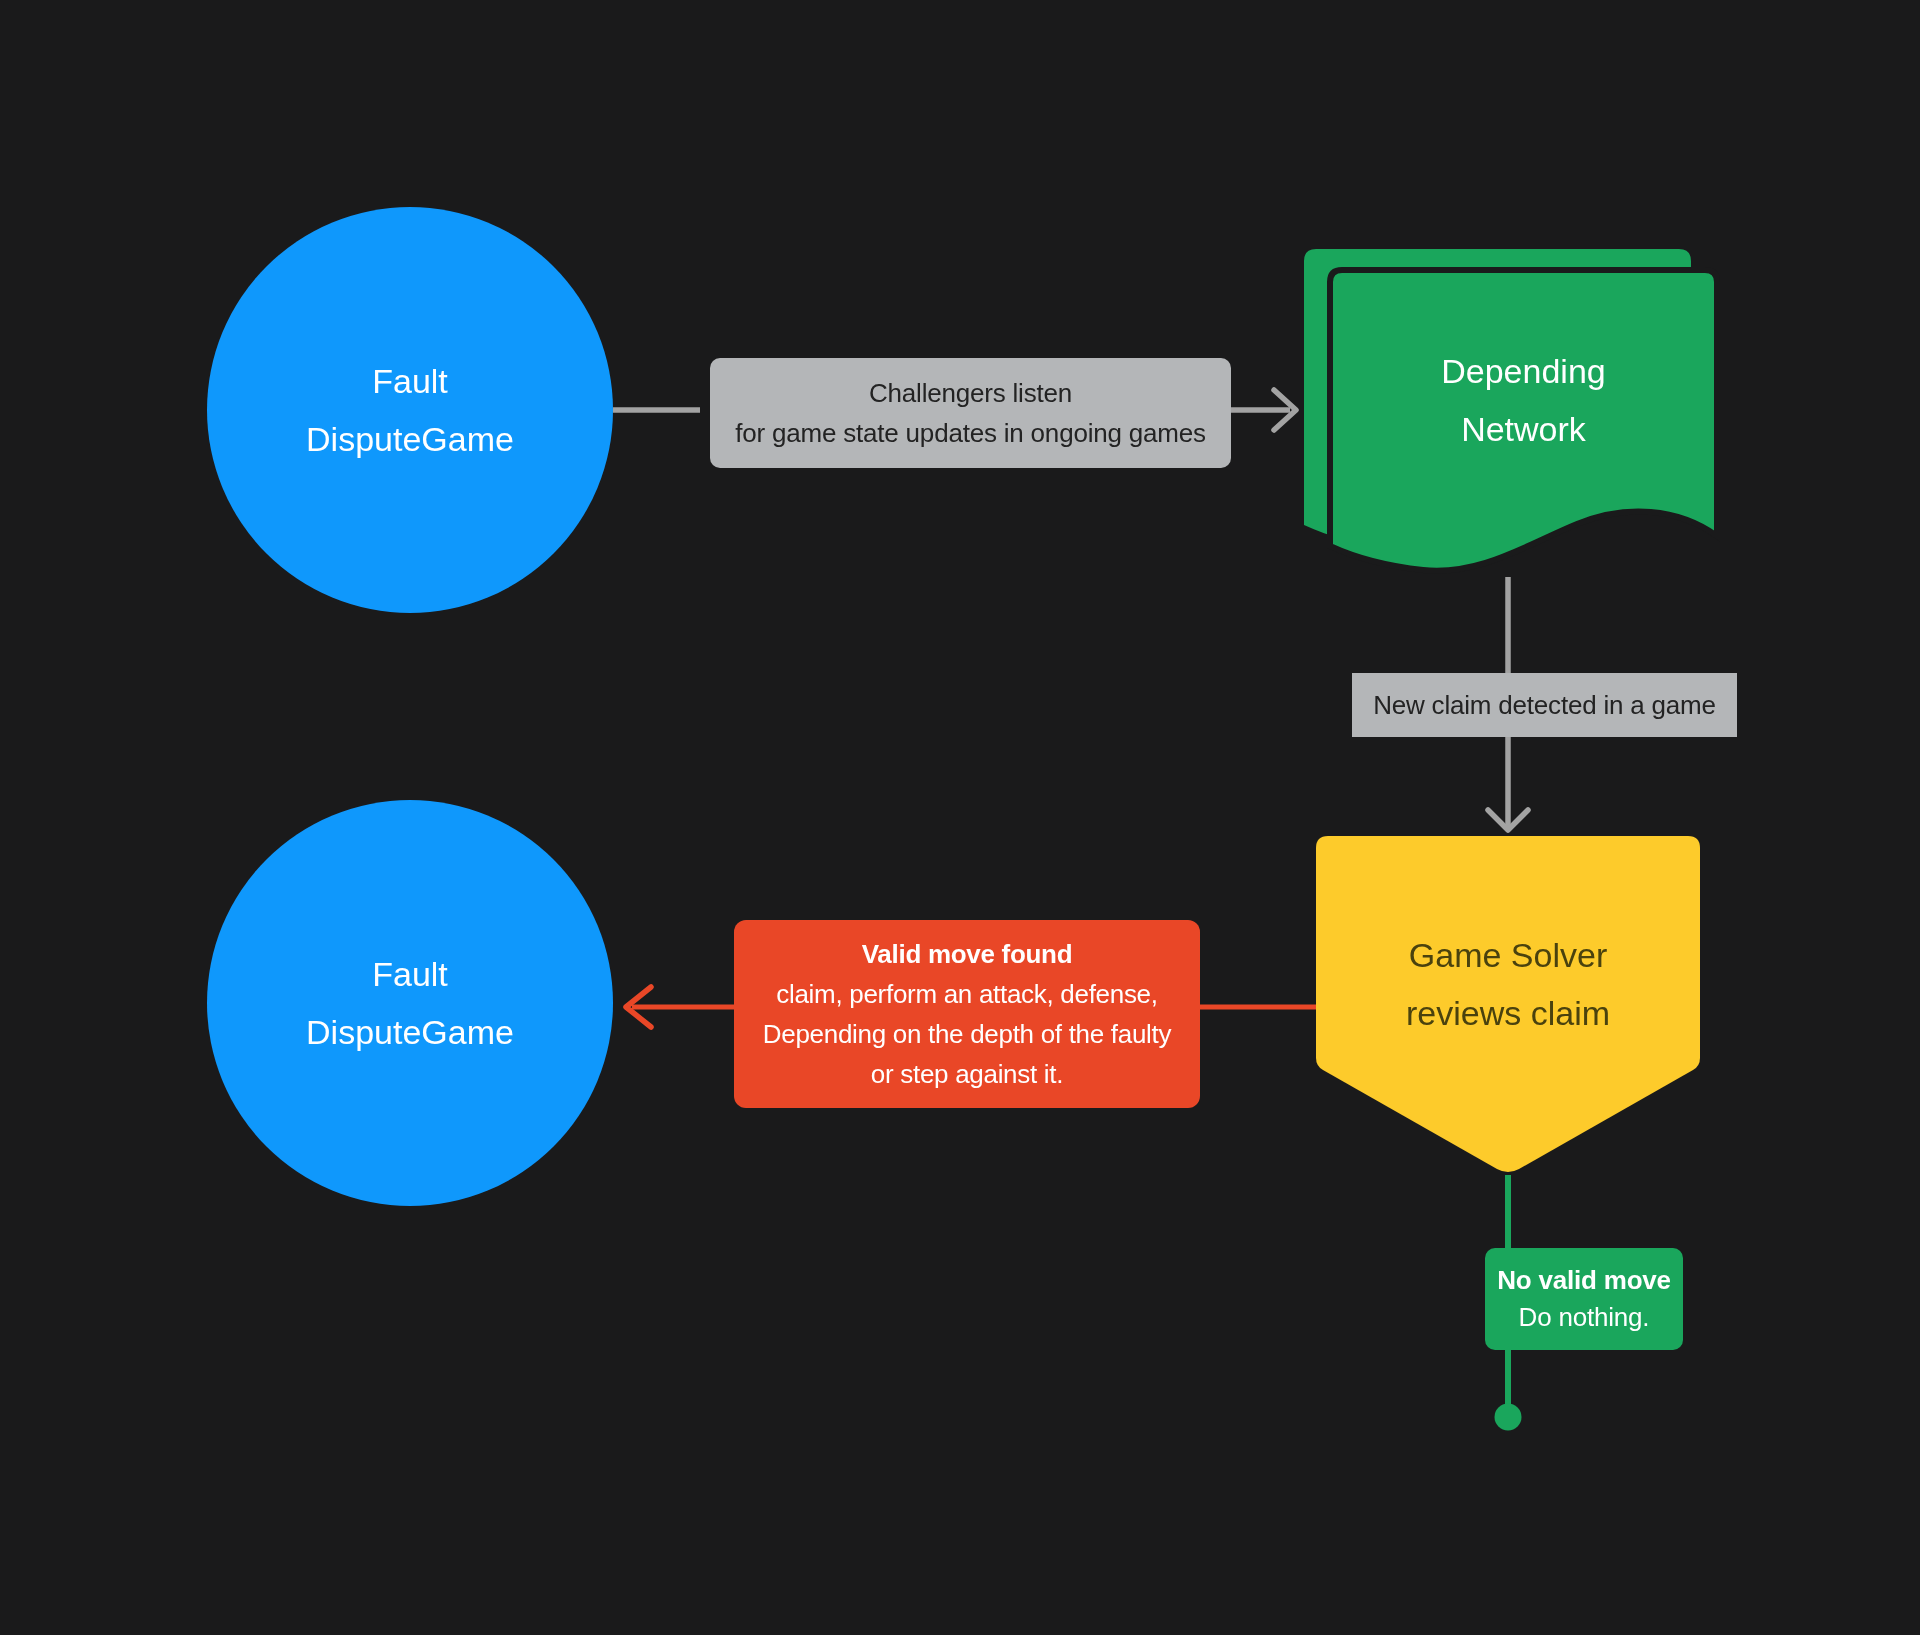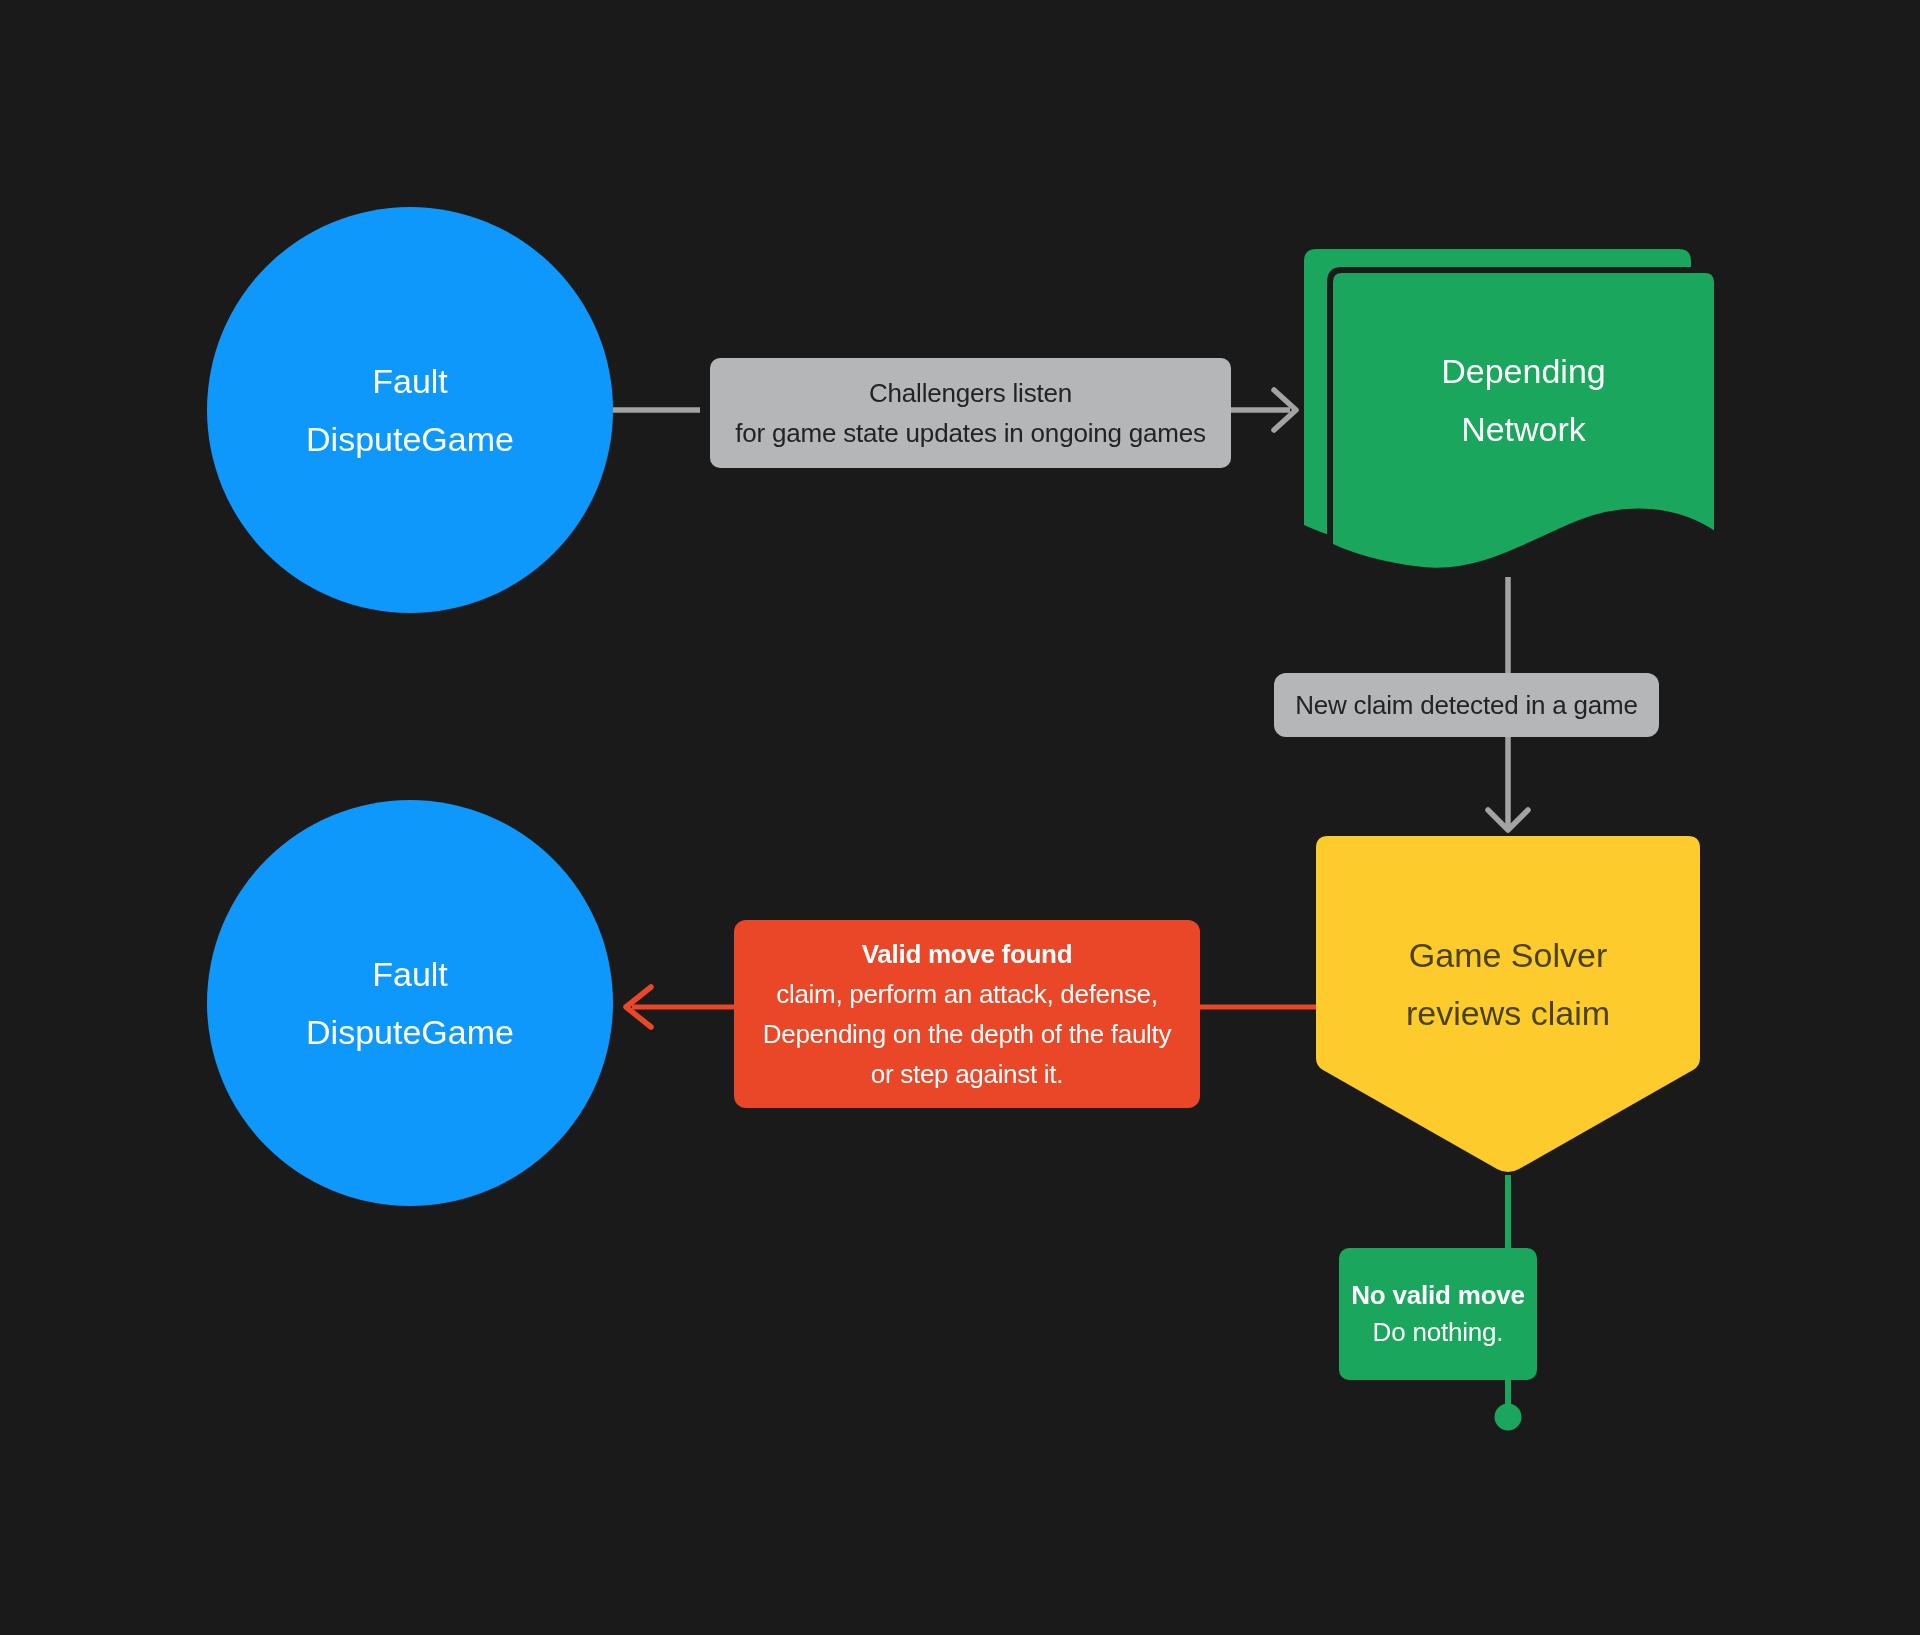--- a/index.html
+++ b/index.html
@@ -81,39 +81,39 @@
   <div class="abs gray-label" style="left:710px;top:358px;width:521px;height:110px;">
     <span>Challengers listen</span>
     <span>for game state updates in ongoing games</span>
   </div>
 
   <div class="abs node-text" style="left:1330px;top:342px;width:387px;">
     <div>Depending</div>
     <div>Network</div>
   </div>
 
-  <div class="abs gray-label" style="left:1274px;top:673px;width:385px;height:64px;border-radius:12px;">
+  <div class="abs gray-label" style="left:1352px;top:673px;width:385px;height:64px;border-radius:0;">
     <span>New claim detected in a game</span>
   </div>
 
   <div class="abs node-text on-yellow" style="left:1316px;top:926px;width:384px;">
     <div>Game Solver</div>
     <div>reviews claim</div>
   </div>
 
   <div class="abs circle-node" style="left:207px;top:800px;">
     <span>Fault</span>
     <span>DisputeGame</span>
   </div>
 
   <div class="abs red-label" style="left:734px;top:920px;width:466px;height:188px;">
     <span class="title">Valid move found</span>
     <span>claim, perform an attack, defense,</span>
     <span>Depending on the depth of the faulty</span>
     <span>or step against it.</span>
   </div>
 
-  <div class="abs green-label" style="left:1339px;top:1248px;width:198px;height:132px;">
+  <div class="abs green-label" style="left:1485px;top:1248px;width:198px;height:102px;">
     <span class="title">No valid move</span>
     <span>Do nothing.</span>
   </div>
 
 </div>
 
 </body></html>

